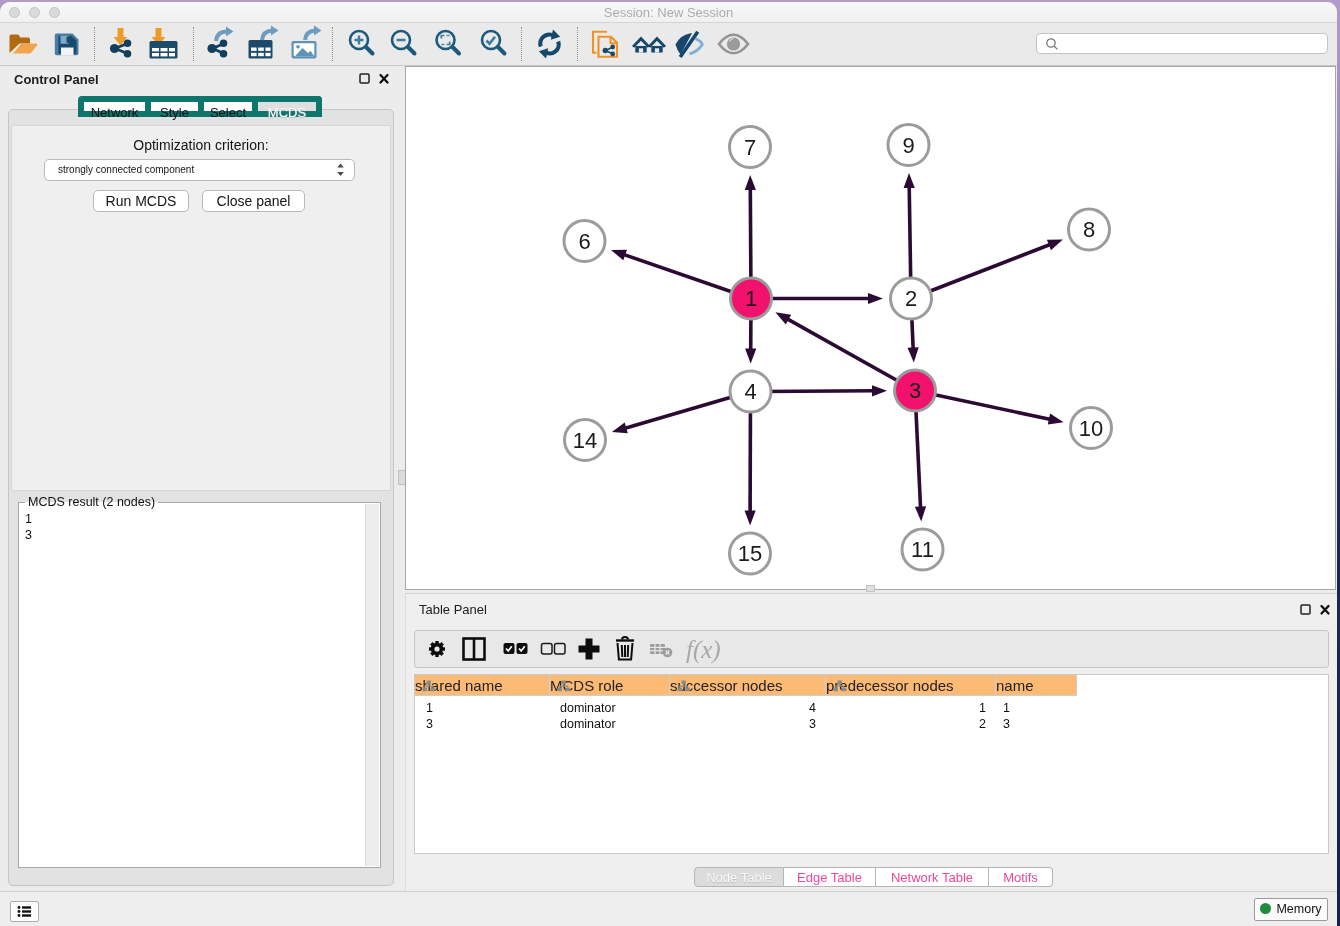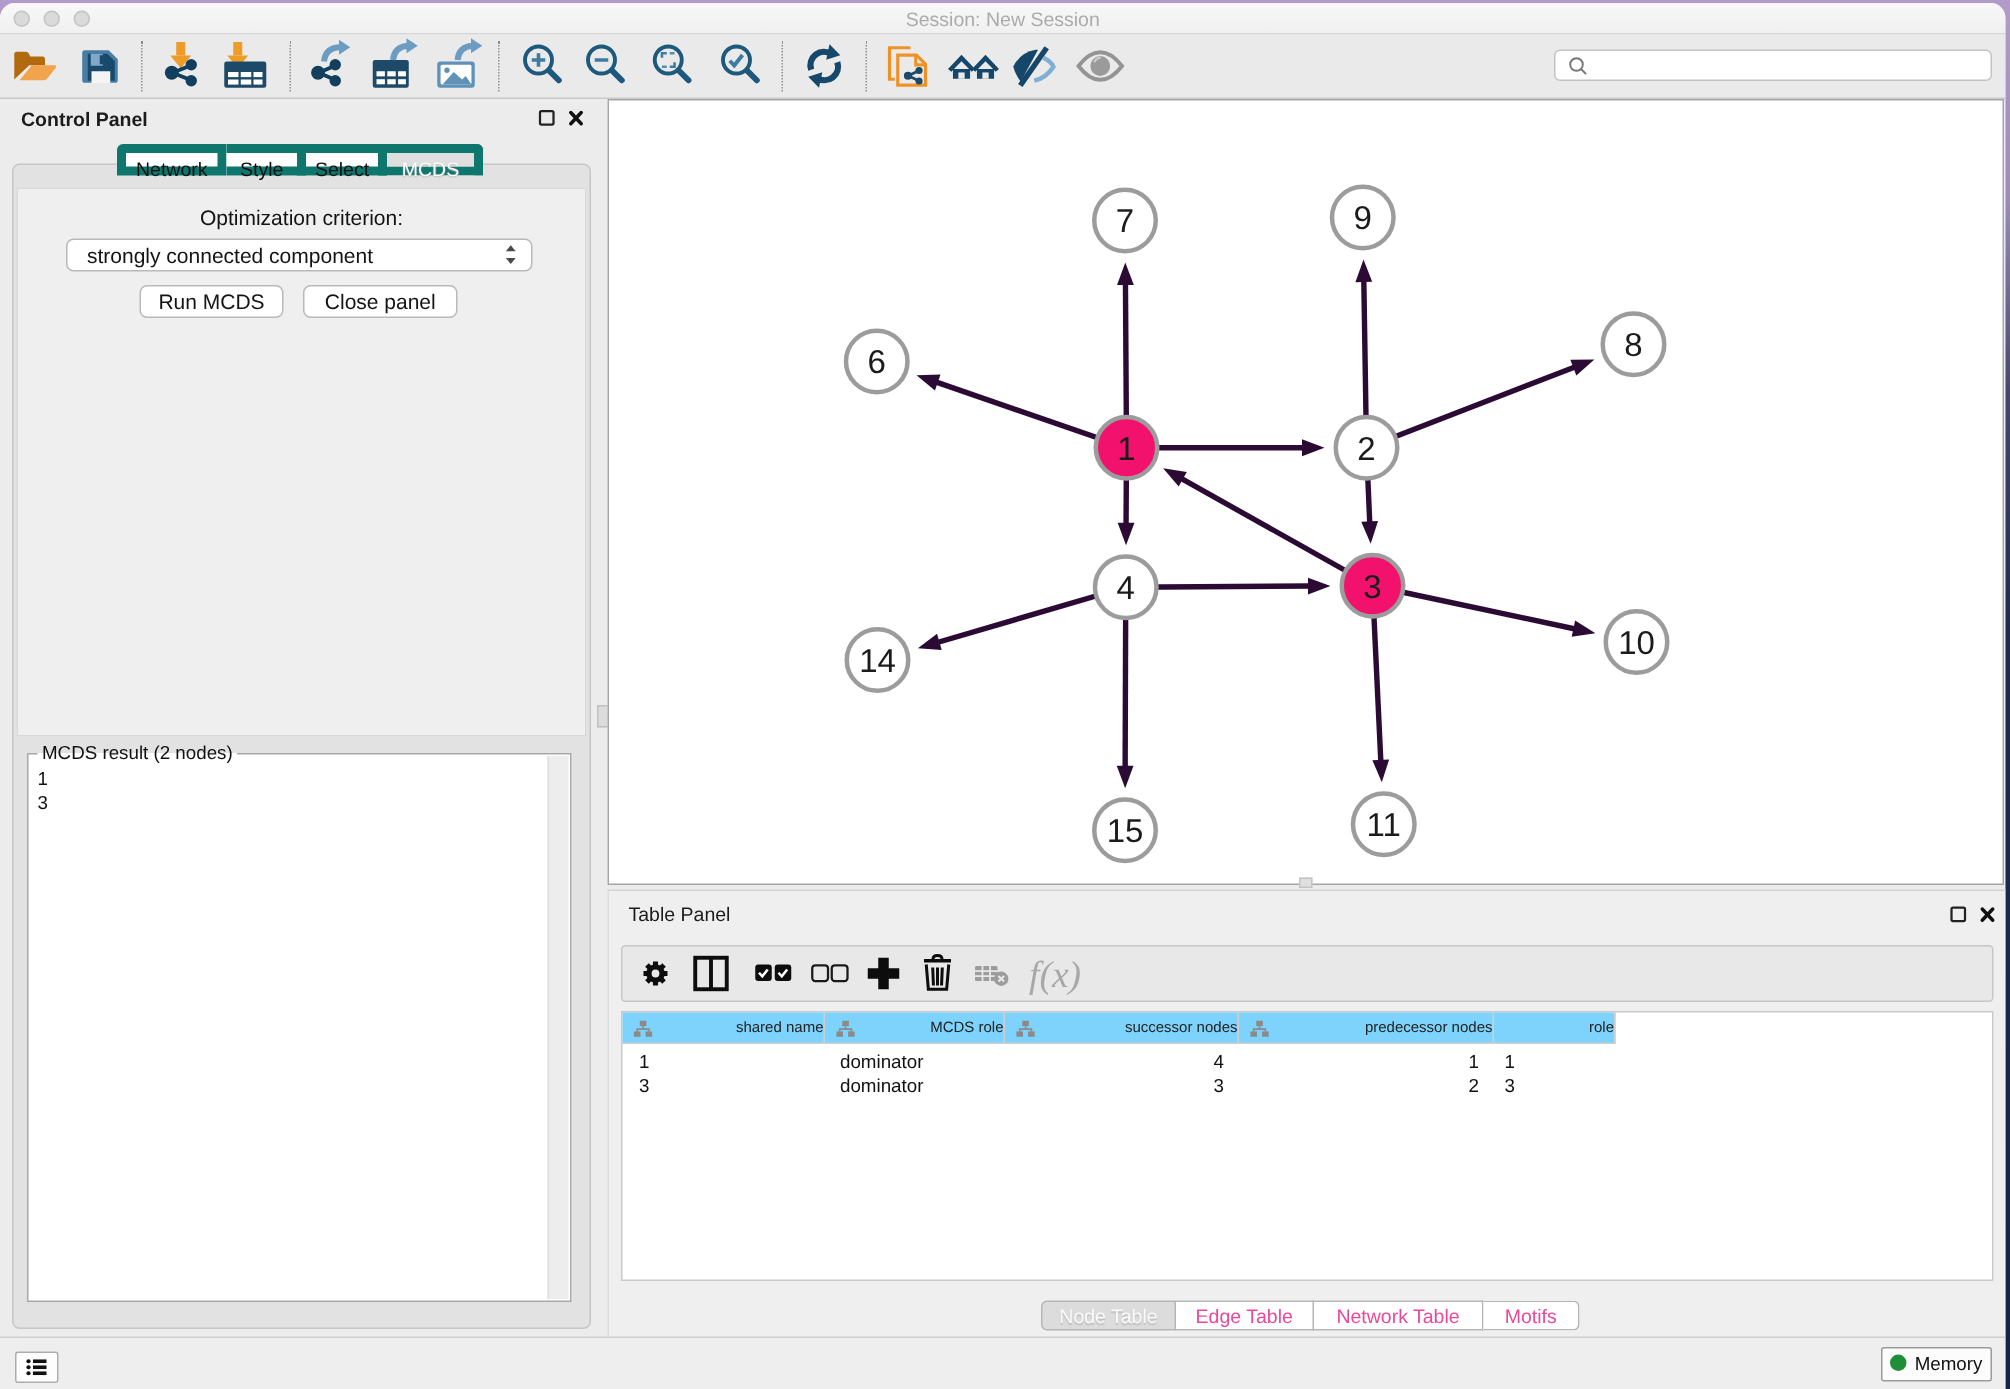--- a/index.html
+++ b/index.html
@@ -25,21 +25,21 @@
 #cp-title{position:absolute;left:14px;top:70px;font-size:13px;color:#1c1c1c;font-weight:bold;}
 .wicons{position:absolute;font-size:12px;color:#111;}
 #cp-box{position:absolute;left:8px;top:107px;width:384px;height:775px;background:#e2e2e2;
   border:1px solid #c6c6c6;border-radius:5px;}
 #cp-inner{position:absolute;left:11px;top:123px;width:378px;height:364px;background:#efefef;
   border:1px solid #d8d8d8;}
 .tab{position:absolute;top:94px;height:21px;line-height:21px;text-align:center;
   font-size:13px;color:#111;background:#fff;border:6px solid #0f766e;box-sizing:border-box;z-index:5;}
 #optlabel{position:absolute;left:11px;top:135px;width:380px;text-align:center;font-size:14px;color:#141414;}
 #selectbox{position:absolute;left:44px;top:157px;width:311px;height:22px;background:#fff;
-  border:1px solid #b9b9b9;border-radius:5px;box-sizing:border-box;font-size:14px;color:#141414;
+  border:1px solid #b9b9b9;border-radius:5px;box-sizing:border-box;font-size:10px;color:#141414;
   line-height:20px;padding-left:13px;}
 .btn{position:absolute;top:188px;height:22px;background:#fff;border:1px solid #b9b9b9;
   border-radius:5px;box-sizing:border-box;font-size:14px;color:#141414;text-align:center;line-height:20px;}
 #mcds-box{position:absolute;left:18px;top:500px;width:361px;height:364px;background:#fff;
   border:1px solid #a8a8a8;}
 #mcds-leg{position:absolute;left:6px;top:-8px;font-size:12.5px;color:#111;padding:0 3px;
   background:linear-gradient(#e2e2e2 52%,#ffffff 52%);}
 #mcds-items{position:absolute;left:6px;top:8px;font-size:12.5px;color:#111;line-height:16px;}
 #mcds-scroll{position:absolute;right:1px;top:1px;width:13px;height:362px;background:#ededed;border-left:1px solid #dedede;}
 
@@ -51,23 +51,23 @@
   color:#111;font-weight:bold;letter-spacing:.3px;}
 #graph{position:absolute;left:0;top:20px;}
 
 #tp{position:absolute;left:405px;top:591px;width:932px;height:298px;background:#efefef;
   border-top:1px solid #d2d2d2;border-left:1px solid #dcdcdc;box-sizing:border-box;}
 #tp-title{position:absolute;left:13px;top:8px;font-size:13px;color:#1c1c1c;}
 #tp-toolbar{position:absolute;left:8px;top:36px;width:915px;height:38px;background:#e8e8e8;
   border:1px solid #c6c6c6;border-radius:3px;box-sizing:border-box;}
 #tbl{position:absolute;left:8px;top:80px;width:915px;height:180px;background:#fff;
   border:1px solid #c9c9c9;box-sizing:border-box;}
-.hcell{position:absolute;top:0;height:21px;background:#7dd3fc;border-right:1px solid #cfcfcf;
-  border-bottom:1px solid #cecece;box-sizing:border-box;font-size:10px;color:#222;
-  text-align:right;line-height:21px;}
+.hcell{position:absolute;top:0;height:21px;background:#fdba74;border-right:1px solid #cfcfcf;
+  border-bottom:1px solid #cecece;box-sizing:border-box;font-size:15px;color:#222;
+  text-align:left;line-height:21px;}
 .cell{position:absolute;font-size:12.5px;color:#111;height:16px;line-height:16px;}
 .btab{position:absolute;height:20px;line-height:19px;text-align:center;font-size:13px;
   color:#ec4899;background:#fff;border:1px solid #b5b5b5;box-sizing:border-box;}
 
 #status{position:absolute;left:0;top:889px;width:1337px;height:35px;background:#eeeeee;
   border-top:1px solid #cfcfcf;}
 #stbtn{position:absolute;left:10px;top:9px;width:27px;height:19px;background:#fdfdfd;
   border:1px solid #adadad;border-radius:2px;}
 #membtn{position:absolute;left:1254px;top:6px;width:74px;height:23px;background:#fcfcfc;
   border:1px solid #9b9b9b;border-radius:2px;box-sizing:border-box;font-size:12.5px;color:#111;
@@ -422,21 +422,21 @@
       <div class="hcell" style="left:411px;width:170px;"><svg width="13" height="12" style="position:absolute;left:7px;top:5px;">
             <g fill="#8a8a8a">
               <rect x="4.5" y="0.5" width="4.4" height="3.6"></rect>
               <rect x="0.6" y="7.6" width="4.4" height="3.6"></rect>
               <rect x="8.4" y="7.6" width="4.4" height="3.6"></rect>
             </g>
             <g stroke="#8a8a8a" stroke-width="1.1" fill="none">
               <path d="M6.7,4.1 v2 M2.8,7.6 v-1.5 h7.8 v1.5"></path>
             </g>
           </svg>predecessor nodes</div>
-      <div class="hcell" style="left:581px;width:81px;">role</div>
+      <div class="hcell" style="left:581px;width:81px;">name</div>
 
       <div class="cell" style="left:11px;top:25px;">1</div>
       <div class="cell" style="left:145px;top:25px;">dominator</div>
       <div class="cell" style="left:255px;top:25px;width:146px;text-align:right;">4</div>
       <div class="cell" style="left:411px;top:25px;width:160px;text-align:right;">1</div>
       <div class="cell" style="left:588px;top:25px;">1</div>
       <div class="cell" style="left:11px;top:41px;">3</div>
       <div class="cell" style="left:145px;top:41px;">dominator</div>
       <div class="cell" style="left:255px;top:41px;width:146px;text-align:right;">3</div>
       <div class="cell" style="left:411px;top:41px;width:160px;text-align:right;">2</div>

